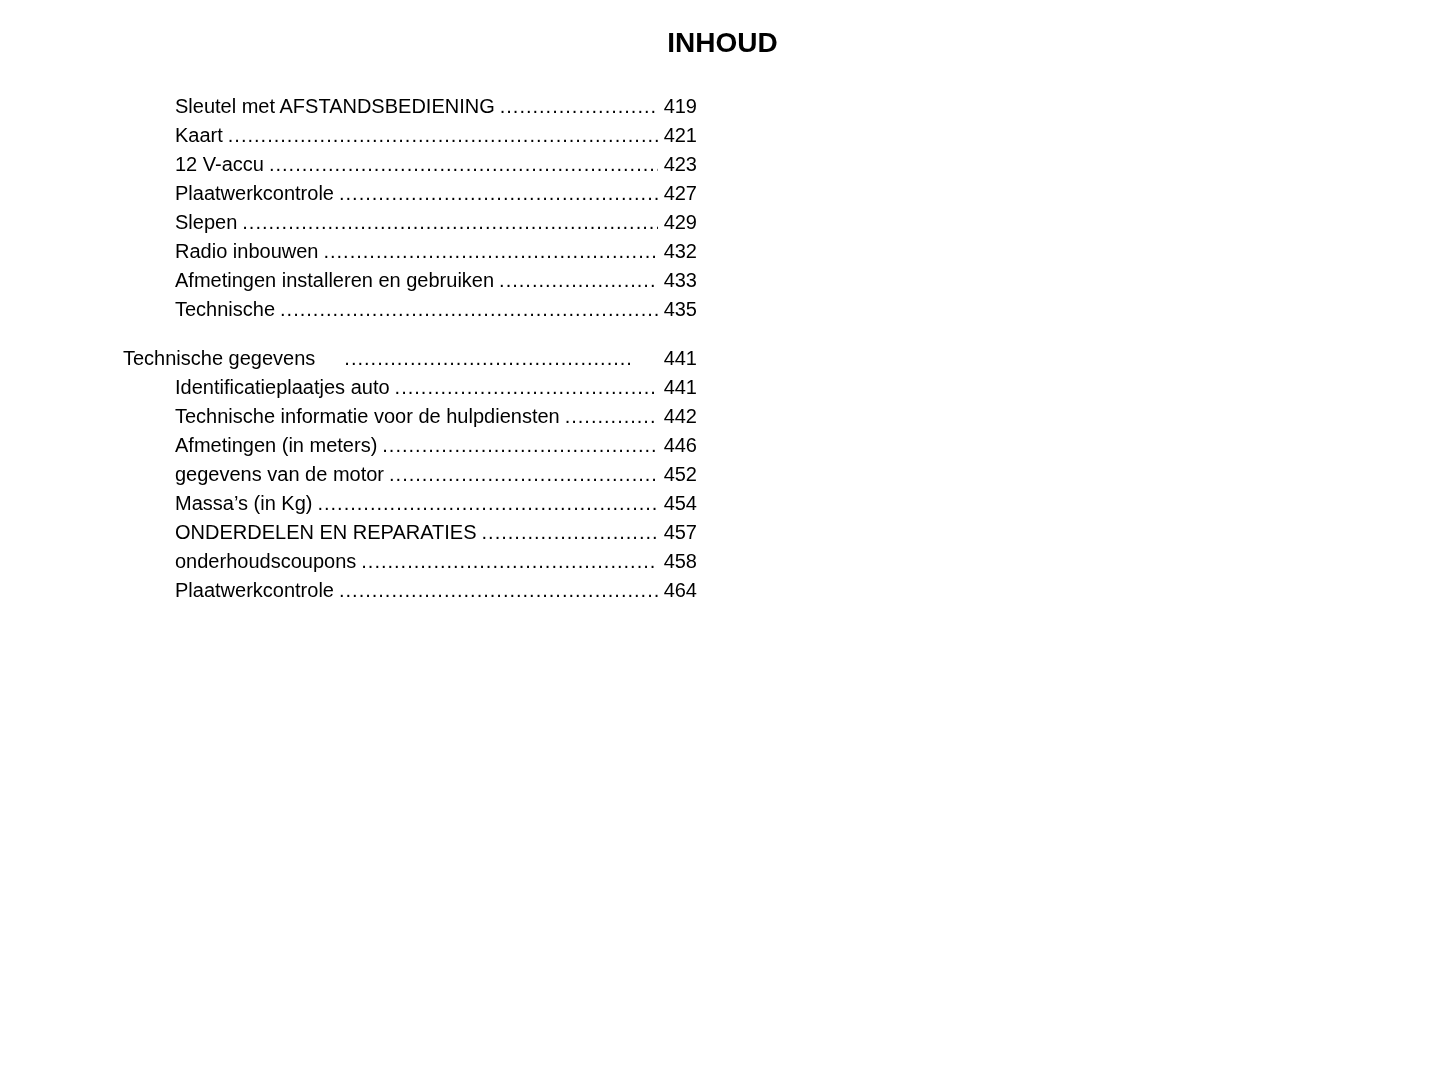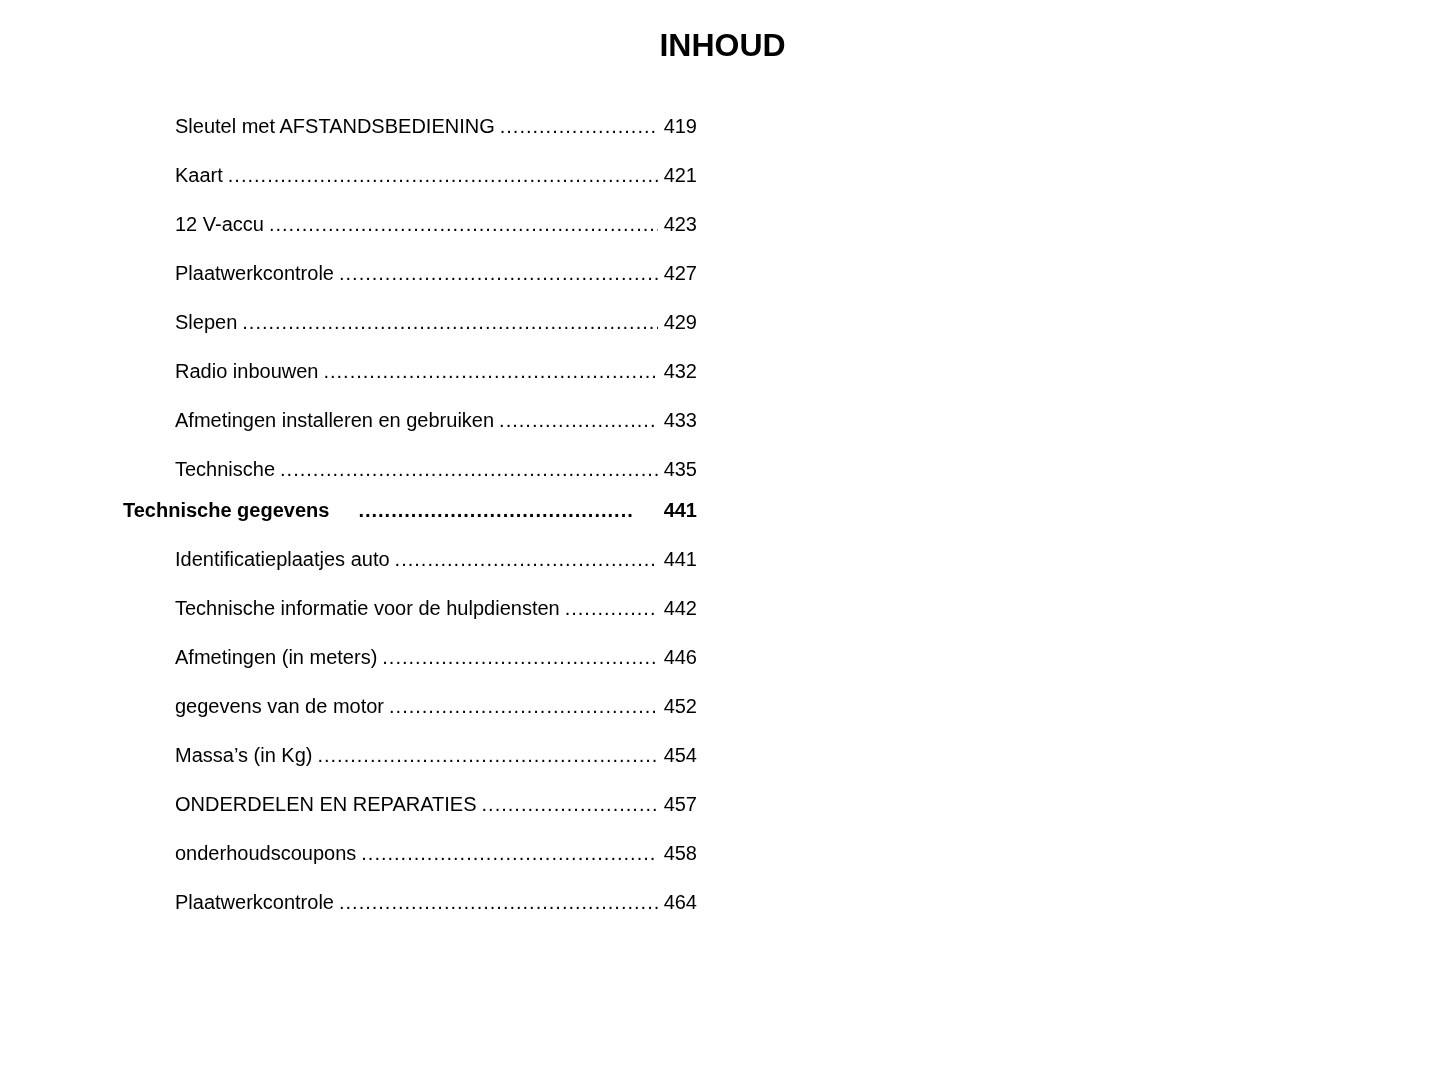--- a/index.html
+++ b/index.html
@@ -11,37 +11,37 @@
     overflow: hidden;
     font-family: "Liberation Sans", sans-serif;
     color: #000000;
   }
   .page-title {
     position: absolute;
     top: 27px;
     left: 0;
     width: 100%;
     text-align: center;
-    font-size: 32px;
+    font-size: 28px;
     font-weight: 700;
   }
   .toc {
     position: absolute;
     left: 123px;
     top: 92px;
     width: 574px;
   }
   .toc-row {
     display: flex;
     align-items: baseline;
     font-size: 20px;
     line-height: 29px;
   }
-  .toc-row.sub { padding-left: 52px; margin-top: 20px; }
-  .toc-row.section { font-weight: 700; margin-top: 12px; gap: 24px; }
+  .toc-row.sub { padding-left: 52px; }
+  .toc-row.section { font-weight: 400; margin-top: 20px; gap: 24px; }
   .toc-label { white-space: nowrap; flex: 0 0 auto; }
   .toc-dots {
     flex: 1 1 auto;
     min-width: 0;
     overflow: hidden;
     white-space: nowrap;
     margin: 0 6px 0 5px;
   }
   .toc-dots::before {
     content: "........................................................................................................................................................................";

